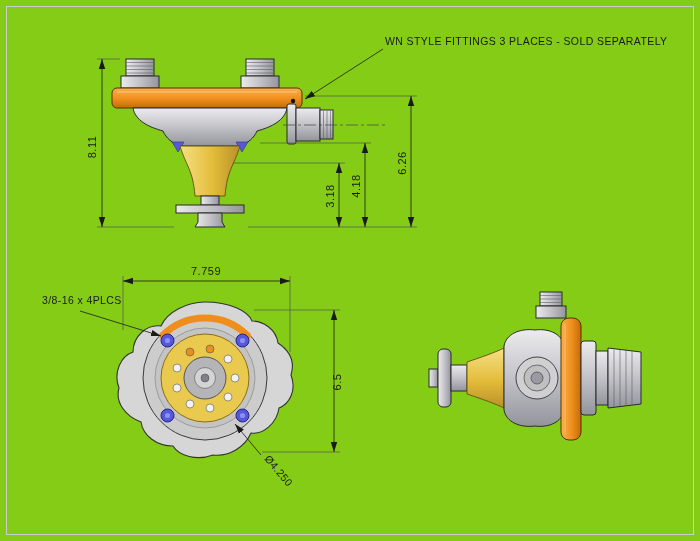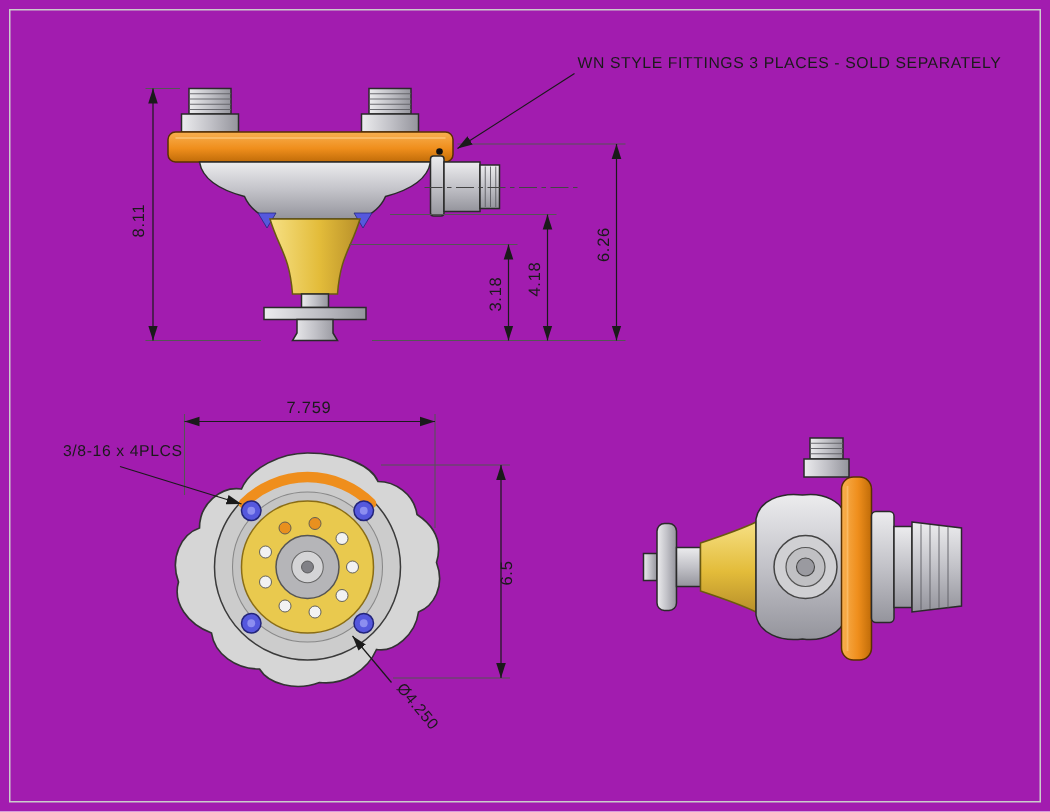--- a/index.html
+++ b/index.html
@@ -1,16 +1,16 @@
 <!DOCTYPE html>
 <html><head>
 <meta charset="utf-8">
 <style>
   html,body{margin:0;padding:0;background:#ffffff;}
-  .canvas{position:relative;width:700px;height:541px;background:#a21caf;overflow:hidden;
+  .canvas{position:relative;width:700px;height:541px;background:#84cc16;overflow:hidden;
           font-family:"Liberation Sans",sans-serif;}
   svg{display:block;}
   text{font-family:"Liberation Sans",sans-serif;fill:#1a1a1a;}
   .dim{font-size:11px;letter-spacing:.5px;}
   .note{font-size:10.5px;letter-spacing:.4px;}
   .outline{stroke:#2a2a2a;stroke-width:1;}
   .thin{stroke:#555;stroke-width:.7;fill:none;}
   .dimline{stroke:#1a1a1a;stroke-width:.8;fill:none;}
   .threads{stroke:#5d5d64;stroke-width:.6;fill:none;}
 </style>

